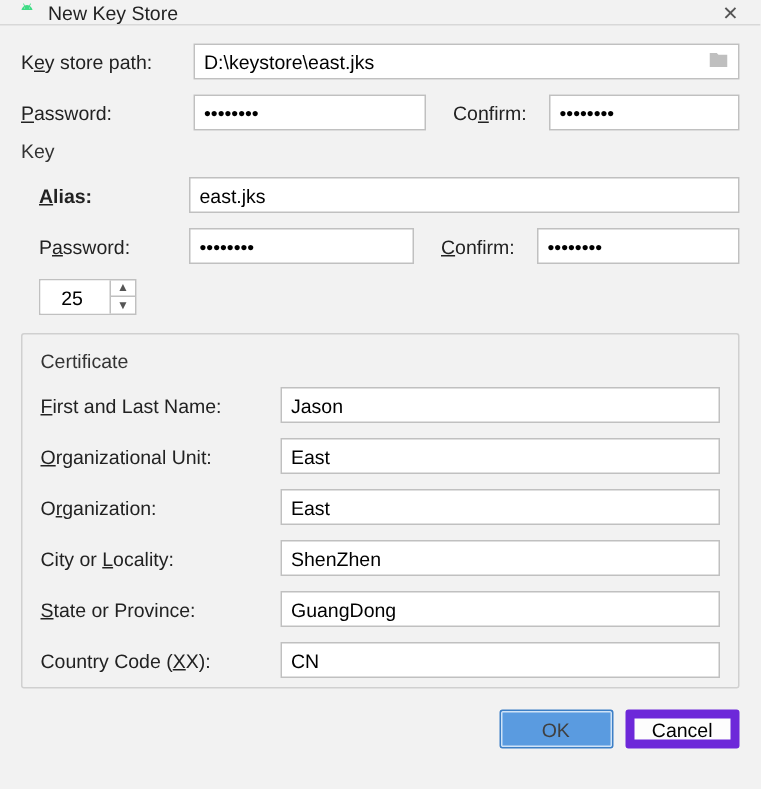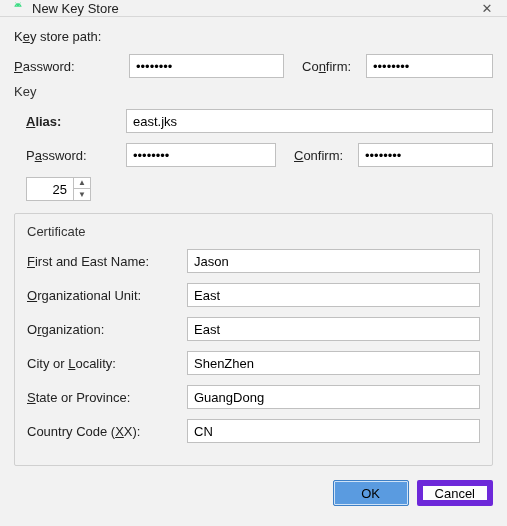--- a/index.html
+++ b/index.html
@@ -13,41 +13,41 @@
   .row { display: flex; align-items: center; margin-bottom: 10px; }
   .label { width: 115px; text-align: left; }
   .input-wrap { position: relative; flex: 1; }
   input.text { width: 100%; height: 24px; border: 1px solid #c0c0c0; background: #fff; padding: 2px 6px; outline: none; font-size: 13px; }
   .folder-icon { position: absolute; right: 6px; top: 4px; color: #999; cursor: pointer; }
   .pw-row { display: flex; align-items: center; margin-bottom: 6px; }
   .pw-row .label { width: 115px; }
   .pw-row .pw1 { width: 155px; margin-right: 18px; }
   .pw-row .clabel { width: 64px; }
   .pw-row .pw2 { flex: 1; }
-  .group { border: 1px solid #d0d0d0; border-radius: 2px; margin-top: 8px; padding: 10px 12px 18px 12px; position: relative; }
+  .group { border: 1px solid #d0d0d0; border-radius: 2px; margin-top: 8px; padding: 10px 12px 2px 12px; position: relative; }
   .group-title { position: absolute; top: -9px; left: 8px; background: #f2f2f2; padding: 0 4px; font-size: 12px; color: #555; }
   .key-group { border: none; padding: 0 0 0 0; margin-top: 4px; }
   .key-group .group-title { position: static; background: transparent; padding: 0; font-size: 13px; color: #333; display:block; margin-bottom:10px;}
   .inner-row { display: flex; align-items: center; margin-bottom: 10px; padding-left: 12px; }
   .inner-row .label { width: 100px; font-weight: bold; }
   .alias-input { flex: 1; }
   .validity-row { display:flex; align-items:center; padding-left:12px; margin-bottom:12px;}
   .validity-row .label { width: 117px; }
   .spinner { display: flex; align-items: center; border: 1px solid #c0c0c0; height: 24px; background:#fff;}
-  .spinner input { border: none; width: 46px; text-align: right; padding-right: 6px; height: 22px; outline: none; }
+  .spinner input { border: none; width: 46px; text-align: center; padding-right: 6px; height: 22px; outline: none; }
   .spinner .arrows { display: flex; flex-direction: column; border-left: 1px solid #c0c0c0; }
   .spinner .arrow { width: 16px; height: 11px; display:flex; align-items:center; justify-content:center; font-size: 8px; color:#555; cursor:pointer; line-height:1;}
   .spinner .arrow:first-child { border-bottom: 1px solid #c0c0c0; }
   .cert-group { margin-top: 4px; }
   .cert-row { display: flex; align-items: center; margin-bottom: 10px; }
   .cert-row .label { width: 160px; }
   .cert-row input { flex: 1; }
   .footer { display: flex; justify-content: flex-end; padding: 8px 14px 12px 0; gap: 8px; }
   .btn { min-width: 76px; height: 26px; border: 6px solid #6d28d9; background: #fdfdfd; border-radius: 2px; cursor: pointer; padding: 0 12px; }
-  .btn.primary { background: #5a9be0; border: 1px solid #3d7fc6; color: #000000; box-shadow: 0 0 0 1px #cfe3f7 inset; font-weight: 500;}
+  .btn.primary { background: #5a9be0; border: 1px solid #3d7fc6; color: #404040; box-shadow: 0 0 0 1px #cfe3f7 inset; font-weight: 500;}
   .u { text-decoration: underline; }
   .pw-inner { display:flex; align-items:center; padding-left:12px; margin-bottom:10px; }
   .pw-inner .label{ width:100px;}
   .pw-inner .pw1{ width:150px; margin-right:18px;}
   .pw-inner .clabel{ width:64px;}
   .pw-inner .pw2{ flex:1;}
 </style>
 </head>
 <body>
 
@@ -60,20 +60,28 @@
         </svg>
     </span>
     <span class="title">New Key Store</span>
     <span class="close">✕</span>
   </div>
 
   <div class="content">
 
     <div class="row">
       <span class="label"><span>K</span><span class="u">e</span><span>y store path:</span></span>
+      <div class="input-wrap">
+        <input class="text" value="D:\keystore\east.jks" style="">
+        <span class="folder-icon">
+          <svg width="16" height="14" viewBox="0 0 24 24">
+              <path fill="#bfbfbf" d="M10 4H2v16h20V6H12l-2-2z"></path>
+            </svg>
+        </span>
+      </div>
     </div>
 
     <div class="pw-row">
       <span class="label"><span class="u">P</span><span>assword:</span></span>
       <input class="text pw1" type="password" value="••••••••" style="">
       <span class="clabel"><span>Co</span><span class="u">n</span><span>firm:</span></span>
       <input class="text pw2" type="password" value="••••••••" style="">
     </div>
 
     <div class="key-group">
@@ -98,21 +106,21 @@
             <div class="arrow">▲</div>
             <div class="arrow">▼</div>
           </div>
         </div>
       </div>
 
       <div class="group cert-group">
         <span class="group-title">Certificate</span>
 
         <div class="cert-row">
-          <span class="label"><span class="u">F</span><span>irst and East Name:</span></span>
+          <span class="label"><span class="u">F</span><span>irst and Last Name:</span></span>
           <input class="text" value="Jason" style="">
         </div>
         <div class="cert-row">
           <span class="label"><span class="u">O</span><span>rganizational Unit:</span></span>
           <input class="text" value="East" style="">
         </div>
         <div class="cert-row">
           <span class="label"><span>O</span><span class="u">r</span><span>ganization:</span></span>
           <input class="text" value="East" style="">
         </div>

